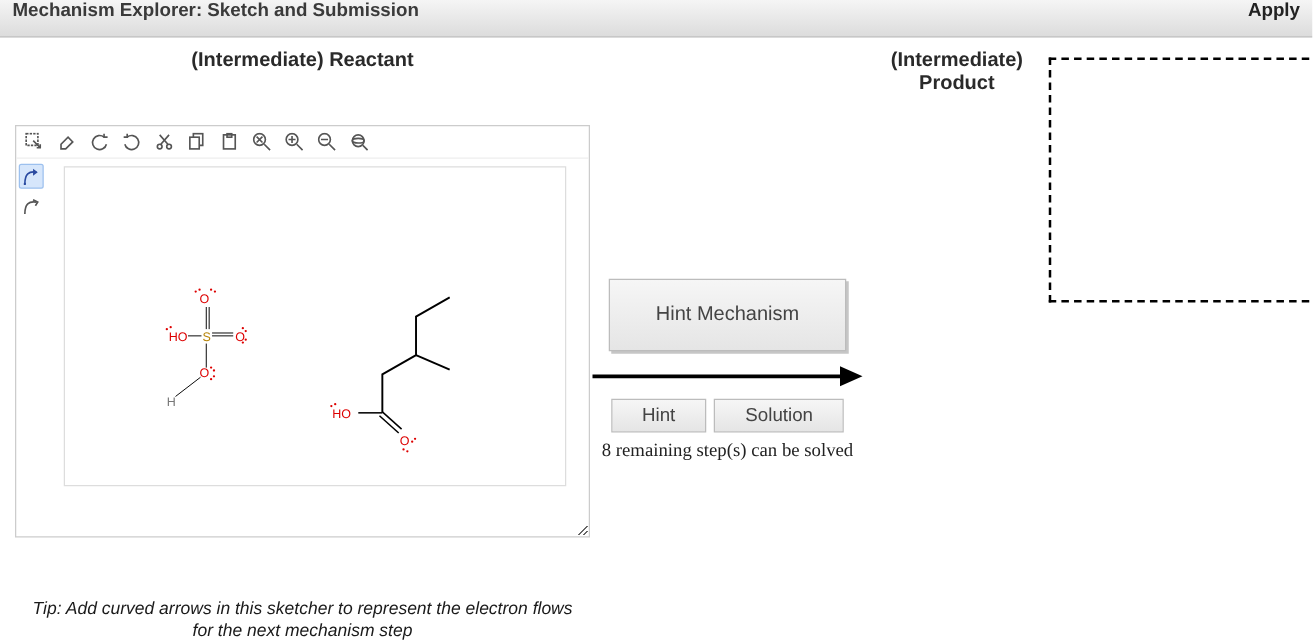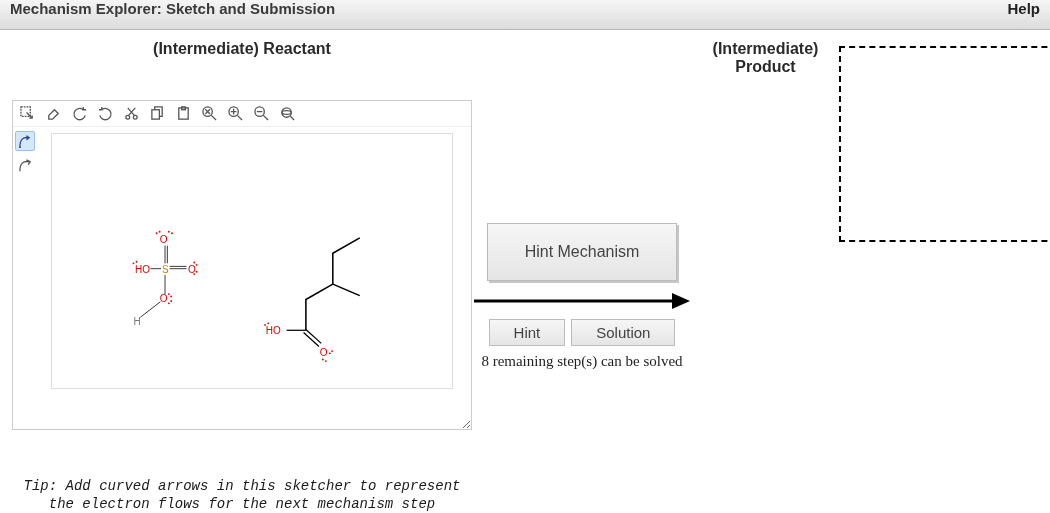--- a/index.html
+++ b/index.html
@@ -83,21 +83,20 @@
     background:#fff;
   }
   .tip {
     margin-top: 12px;
     font-style: italic;
     text-align: center;
     color: #1a1a1a;
     font-size: 14px;
     line-height: 1.25;
     padding: 0 4px;
-    font-family: Liberation Mono, monospace;
   }
   .apply-btn {
     width: 190px;
     height: 58px;
     background: linear-gradient(#f6f6f6,#e5e5e5);
     border: 1px solid #bcbcbc;
     box-shadow: 2px 2px 0 #c6c6c6;
     font-size: 16px;
     color: #444;
     cursor: pointer;
@@ -129,21 +128,21 @@
   .red { fill:#d00; }
   .gold { fill:#b8860b; }
   .gray { fill:#777; }
 </style>
 </head>
 <body>
 
 <div class="titlebar">
   <span class="title">Mechanism Explorer: Sketch and Submission</span>
   <div class="right-links">
-    <span>Help</span>
+    <span>Apply</span>
   </div>
 </div>
 
 <div class="content">
 
   <div class="left-col">
     <div class="section-heading">(Intermediate) Reactant</div>
 
     <div class="sketch-wrapper">
 

